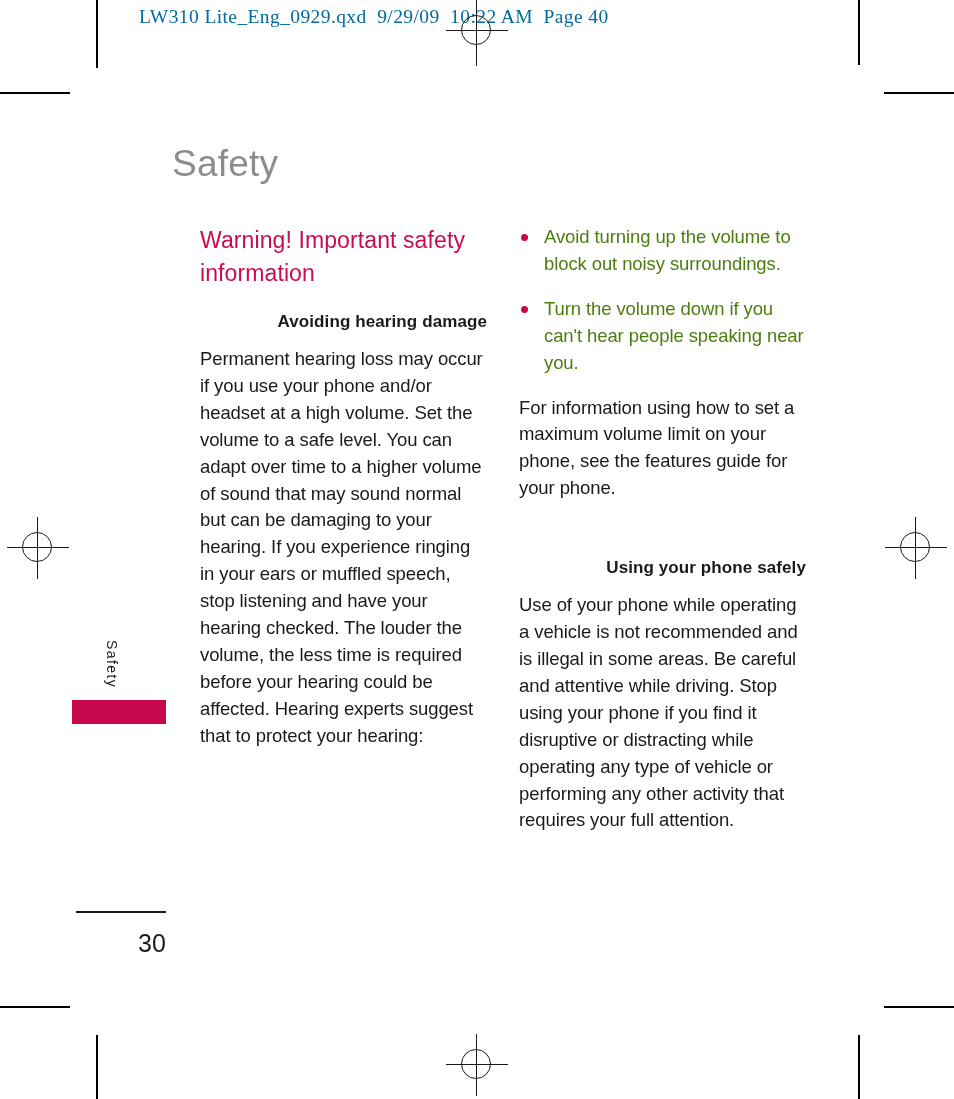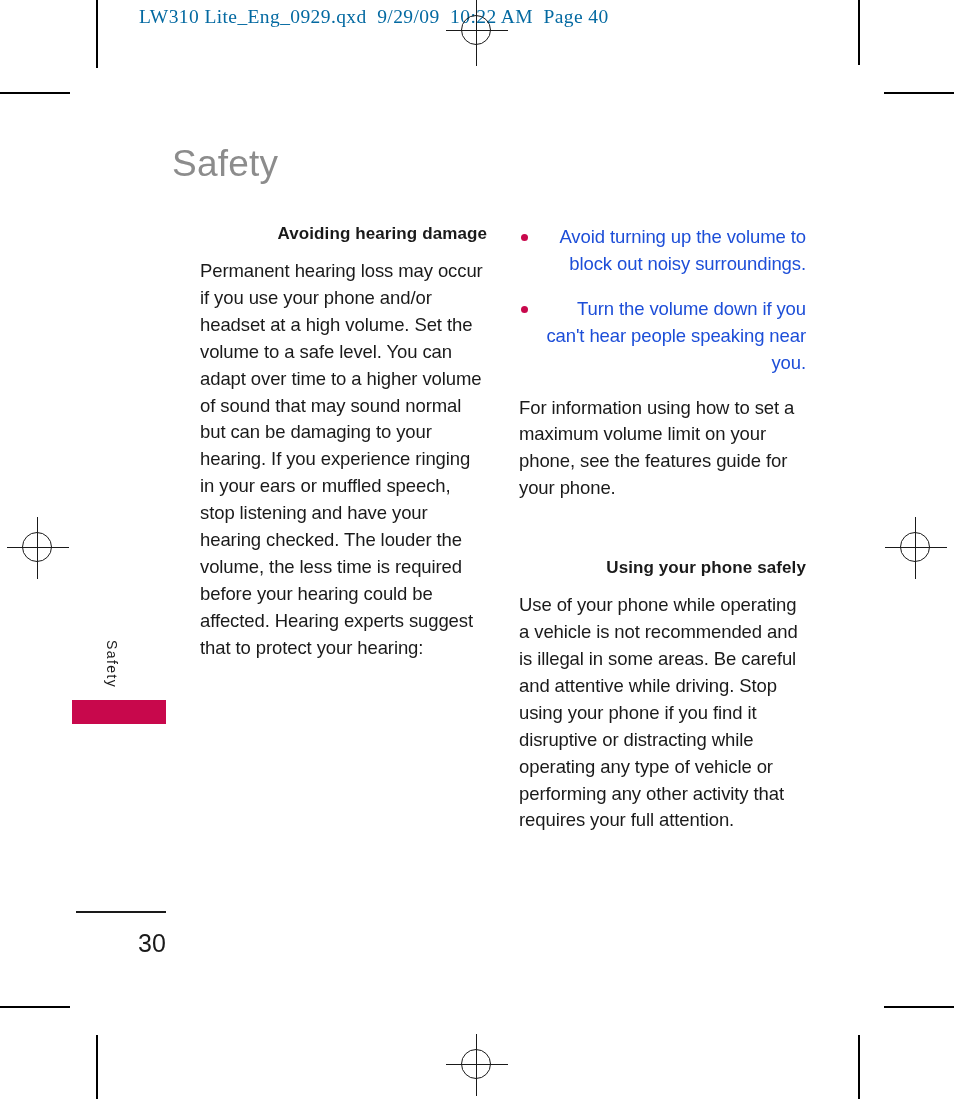--- a/index.html
+++ b/index.html
@@ -143,26 +143,25 @@
   }
 
   ul.bullets {
     list-style: none;
     margin: 0 0 8px 0;
     padding: 0;
   }
   ul.bullets li {
     position: relative;
     padding-left: 25px;
-    color: #1d4ed8;
+    color: #4d7c0f;
     font-size: 18.5px;
     line-height: 26.9px;
     margin-bottom: 18px;
     letter-spacing: -0.1px;
-    text-align: right;
   }
   ul.bullets li .dot {
     position: absolute;
     left: 2px;
     top: 10px;
     width: 7px;
     height: 7px;
     border-radius: 50%;
     background: #c8084c;
   }
@@ -226,20 +225,21 @@
     <span class="cross-v"></span>
     <span class="ring"></span>
   </div>
 
   <div class="page-title">Safety</div>
 
   <div class="side-tab-label">Safety</div>
   <div class="side-tab-bar"></div>
 
   <div class="col col-left">
+    <h2 class="warn-heading">Warning! Important safety information</h2>
     <h3 class="sub-heading">Avoiding hearing damage</h3>
     <p class="para">Permanent hearing loss may occur if you use your phone and/or headset at a high volume. Set the volume to a safe level. You can adapt over time to a higher volume of sound that may sound normal but can be damaging to your hearing. If you experience ringing in your ears or muffled speech, stop listening and have your hearing checked. The louder the volume, the less time is required before your hearing could be affected. Hearing experts suggest that to protect your hearing:</p>
   </div>
 
   <div class="col col-right">
     <ul class="bullets">
       <li>
         <span class="dot"></span>
         <span>Avoid turning up the volume to block out noisy surroundings.</span>
       </li>

